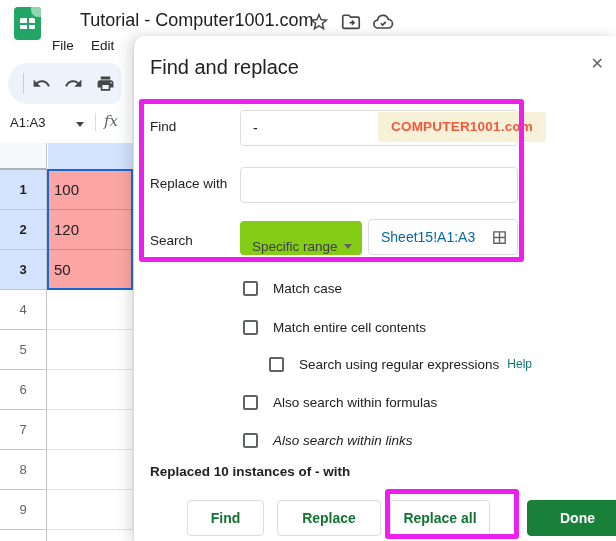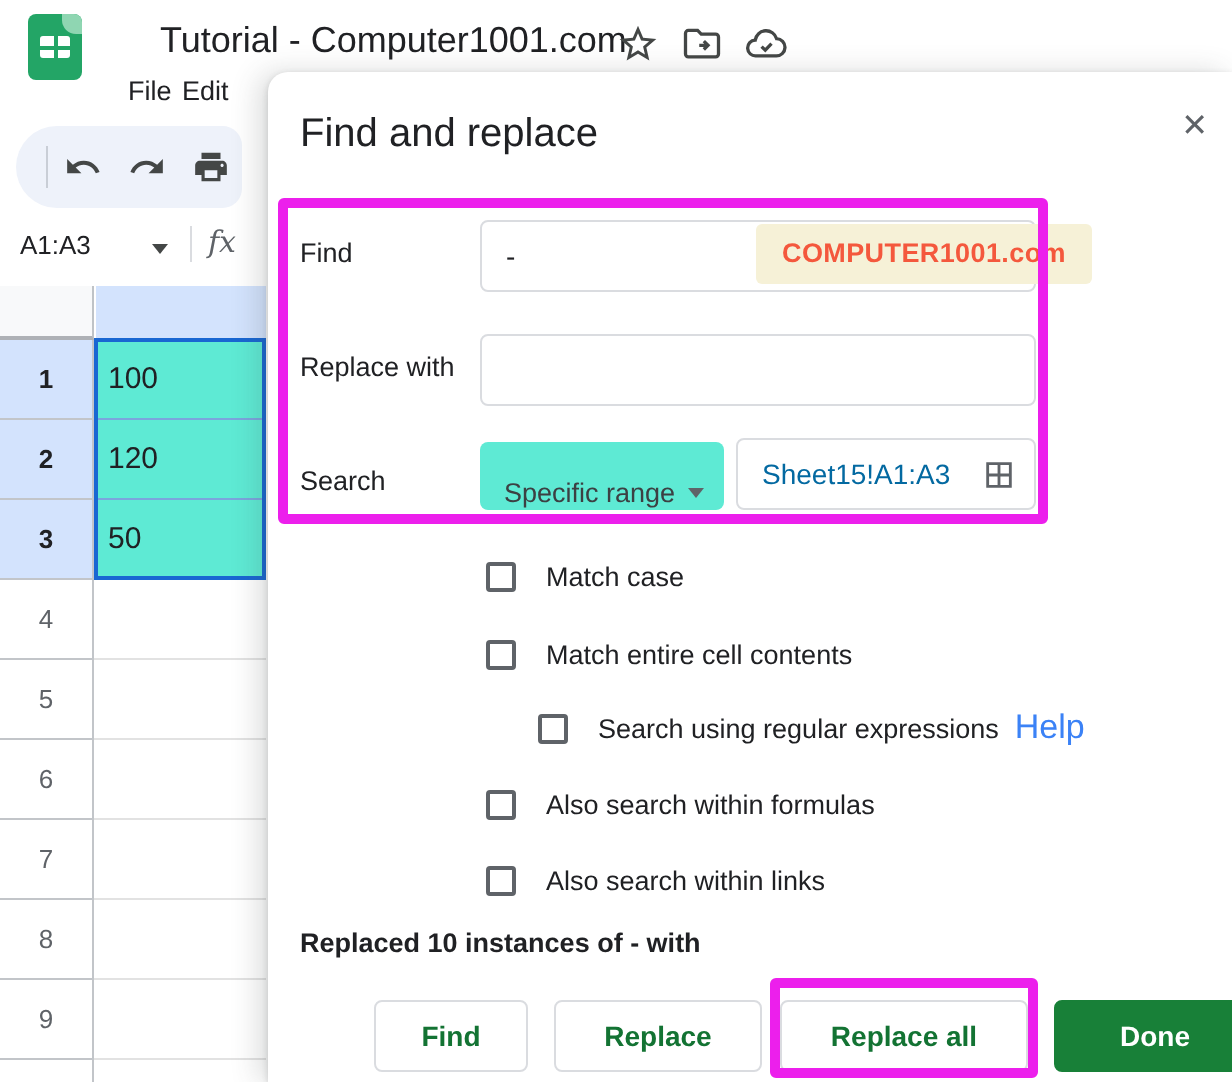--- a/index.html
+++ b/index.html
@@ -32,61 +32,61 @@
 
   
   .corner-box { position:absolute; left:0; top:143px; width:47px; height:27px; background:#f8f9fa; border-right:1px solid #bfc3c7; border-bottom:2px solid #aeb1b6; }
   .col-header { position:absolute; left:48px; top:143px; width:85px; height:27px; background:#d3e3fd; }
   .g-row { position:absolute; left:0; width:133px; height:40px; }
   .g-rowhead { position:absolute; left:0; top:0; width:47px; height:40px; border-right:1px solid #c2c5c9; border-bottom:1px solid #c2c5c9; background:#fff;
                display:flex; align-items:center; justify-content:center; font-size:13px; color:#5f6368; }
   .g-cell { position:absolute; left:47px; top:0; width:86px; height:40px; border-bottom:1px solid #e2e2e2; background:#fff;
             font-size:15px; color:#202124; line-height:39px; padding-left:7px; }
   .g-row.sel .g-rowhead { background:#d3e3fd; color:#202124; font-weight:bold; }
-  .g-row.sel .g-cell { background:#5eead4; border-bottom:1px solid #7ba4dd; }
+  .g-row.sel .g-cell { background:#fca5a5; border-bottom:1px solid #7ba4dd; }
   .sel-outline { position:absolute; left:47px; top:169px; width:86px; height:121px; border:2px solid #1967d2; pointer-events:none; }
   .partial-rowhead { position:absolute; left:0; top:530px; width:47px; height:11px; border-right:1px solid #c2c5c9; background:#fff; }
 
   
   .dialog { position:absolute; left:134px; top:36px; width:482px; height:505px; background:#fff;
             border-top-left-radius:10px; box-shadow:-5px 0 14px rgba(60,64,67,.18), 0 1px 3px rgba(60,64,67,.2); z-index:10; }
   .dlg-title { position:absolute; left:16px; top:20px; font-size:20px; color:#202124; }
   .dlg-close { position:absolute; right:12px; top:20px; font-size:16px; color:#5f6368; background:none; border:none; cursor:pointer; line-height:1; }
 
   .hl-box { position:absolute; border:5px solid #ec1fec; border-radius:3px; pointer-events:none; z-index:5; }
   .hl-fields { left:5px; top:63px; width:385px; height:163px; }
   .hl-replace-all { left:251px; top:453px; width:134px; height:50px; }
 
   .fld-label { position:absolute; left:16px; font-size:13.5px; color:#202124; }
   .txt-input { position:absolute; left:106px; width:278px; height:36px; border:1px solid #dadce0; border-radius:4px;
                font-family:"Liberation Sans", sans-serif; font-size:14px; color:#202124; padding:0 12px; background:#fff; outline:none; }
   .watermark { position:absolute; left:244px; top:4px; height:30px; line-height:30px; padding:0 13px; background:#f6f1d7;
                border-radius:3px; color:#f4583d; font-weight:bold; font-size:13.5px; letter-spacing:.2px; }
 
-  .dropdown { position:absolute; left:106px; top:185px; width:122px; height:34px; background:#5eead4; border-radius:4px;
+  .dropdown { position:absolute; left:106px; top:185px; width:122px; height:34px; background:#84cc16; border-radius:4px;
               display:flex; align-items:center; padding:16px 10px 0 12px; cursor:pointer; }
   .dropdown .dd-label { font-size:13.5px; color:#3c4043; flex:1; }
   .dd-caret { width:0; height:0; border-left:4.5px solid transparent; border-right:4.5px solid transparent; border-top:5px solid #5f6368; }
   .range-box { position:absolute; left:234px; top:183px; width:150px; height:36px; border:1px solid #dadce0; border-radius:4px;
                display:flex; align-items:center; padding:0 9px 0 12px; }
   .range-box .range-text { flex:1; font-size:14px; color:#0369a1; }
   .range-box svg { width:17px; height:17px; color:#5f6368; display:block; }
 
   .chk-row { position:absolute; left:109px; height:18px; display:flex; align-items:center; }
   .chk-box { width:15px; height:15px; border:2px solid #5f6368; border-radius:2px; background:#fff; cursor:pointer; flex:none; }
   .chk-label { margin-left:15px; font-size:13.5px; color:#202124; white-space:nowrap; }
-  .help-link { margin-left:8px; font-size:17px; color:#3b82f6; text-decoration:none; cursor:pointer; }
+  .help-link { margin-left:8px; font-size:12px; color:#0f766e; text-decoration:none; cursor:pointer; }
 
   .status-line { position:absolute; left:16px; top:428px; font-size:13.5px; font-weight:bold; color:#202124; }
 
   .btn { position:absolute; top:464px; height:36px; border:1px solid #dadce0; border-radius:4px; background:#fff;
          color:#137333; font-family:"Liberation Sans", sans-serif; font-size:14px; font-weight:bold; cursor:pointer; }
   .btn-find { left:53px; width:77px; }
   .btn-replace { left:143px; width:104px; }
-  .btn-replace-all { left:256px; width:124px; }
+  .btn-replace-all { left:256px; width:100px; }
   .btn-done { left:393px; width:101px; background:#188038; border-color:#188038; color:#fff; }
 </style>
 </head>
 <body>
 
 <div class="stage">
 
   <div class="logo">
     <div class="fold"></div>
     <div class="sheet-grid">
@@ -107,21 +107,21 @@
       <path d="M10.5 12.7h4.4M13 10.4l2.3 2.3L13 15"></path>
     </svg>
   </div>
   <div class="titlebar-icon" style="left:372px;">
     <svg viewBox="0 0 24 24" fill="none" stroke="currentColor" stroke-width="1.8">
       <path d="M6.5 18.5a4.3 4.3 0 0 1-.4-8.6 6 6 0 0 1 11.7-.8 4.2 4.2 0 0 1-.3 9.4H6.5z"></path>
       <path d="m9.6 13.4 2 2 3.4-3.6"></path>
     </svg>
   </div>
 
-  <div class="menu-item" style="left:64px;">File</div>
+  <div class="menu-item" style="left:52px;">File</div>
   <div class="menu-item" style="left:91px;">Edit</div>
 
   <div class="toolbar">
     <div class="tb-sep"></div>
     <div class="tb-icon" style="left:24px;">
       <svg viewBox="0 0 24 24" fill="currentColor">
           <path d="M12.5 8c-2.65 0-5.05.99-6.9 2.6L2 7v9h9l-3.62-3.62c1.39-1.16 3.16-1.88 5.12-1.88 3.54 0 6.55 2.31 7.6 5.5l2.37-.78C21.08 11.03 17.15 8 12.5 8z"></path>
         </svg>
     </div>
     <div class="tb-icon" style="left:56px;">
@@ -218,21 +218,21 @@
     </div>
     <div class="chk-row" style="top:319px;padding-left:26px;">
       <span class="chk-box"></span>
       <span class="chk-label">Search using regular expressions</span>
       <a class="help-link">Help</a>
     </div>
     <div class="chk-row" style="top:357px;">
       <span class="chk-box"></span>
       <span class="chk-label">Also search within formulas</span>
     </div>
-    <div class="chk-row" style="top:395px;">
+    <div class="chk-row" style="top:395px;font-style:italic;">
       <span class="chk-box"></span>
       <span class="chk-label">Also search within links</span>
     </div>
 
     <div class="status-line">Replaced 10 instances of - with</div>
 
     <button class="btn btn-find">Find</button>
     <button class="btn btn-replace">Replace</button>
     <button class="btn btn-replace-all">Replace all</button>
     <button class="btn btn-done">Done</button>

